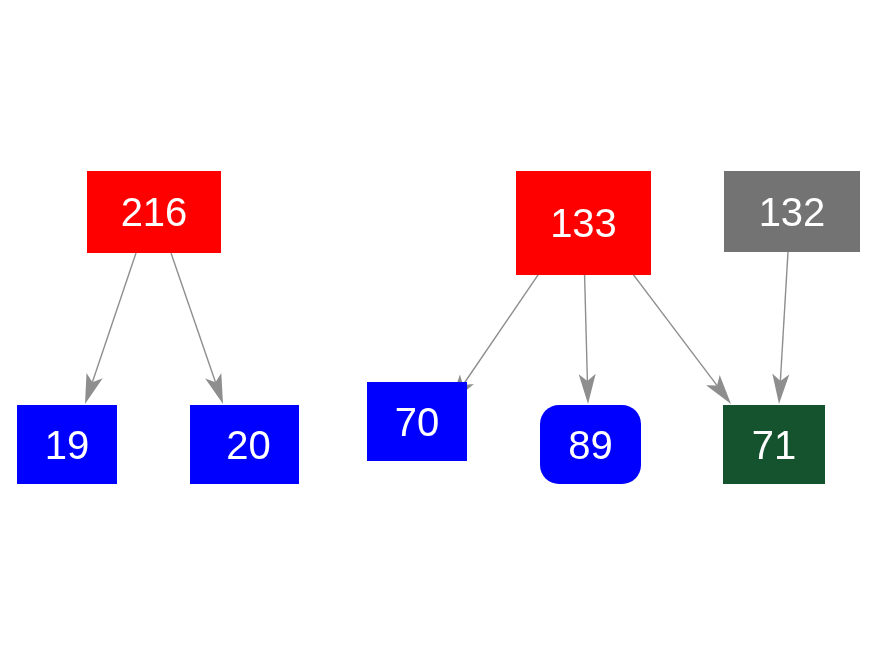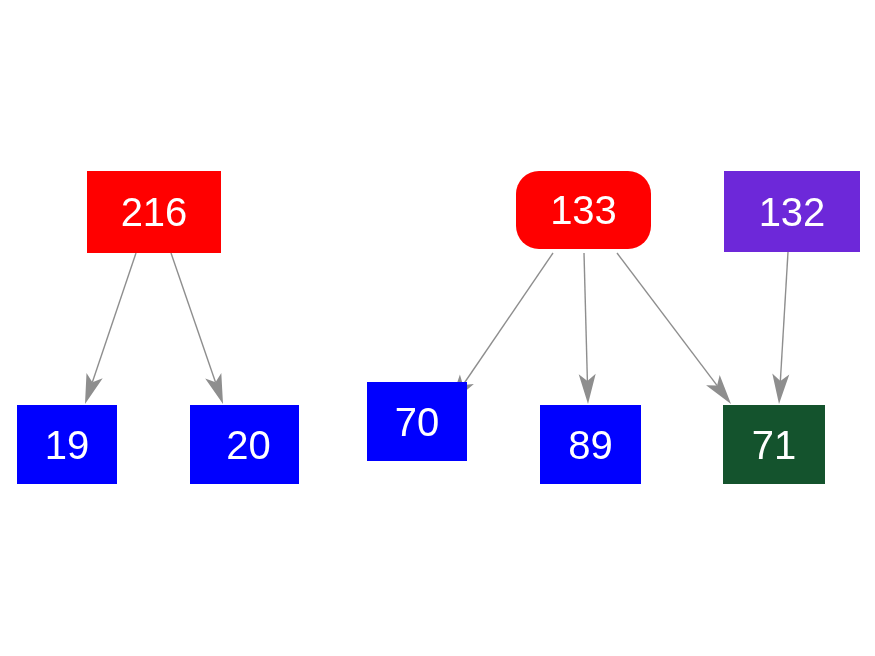--- a/index.html
+++ b/index.html
@@ -49,34 +49,34 @@
       <polygon points="588.0,404.0 578.7,374.2 587.4,381.0 595.7,373.8" fill="#8e8e8e"></polygon>
       <line x1="617" y1="253" x2="717.1417187335" y2="385.64385551542546" stroke="#8e8e8e" stroke-width="1.4"></line>
       <polygon points="731.0,404.0 706.1,385.2 717.1,385.6 719.7,374.9" fill="#8e8e8e"></polygon>
       <line x1="788" y1="252" x2="780.3594611321273" y2="381.0402119907383" stroke="#8e8e8e" stroke-width="1.4"></line>
       <polygon points="779.0,404.0 772.3,373.6 780.4,381.0 789.3,374.6" fill="#8e8e8e"></polygon>
     </svg>
 
 <div class="graph-node" style="left: 87px; top: 171px; width: 134px; height: 82px; background: rgb(255, 0, 0); color: rgb(255, 255, 255);">
       <span>216</span>
     </div>
-    <div class="graph-node" style="left: 516px; top: 171px; width: 135px; height: 78px; background: rgb(255, 0, 0); color: rgb(255, 255, 255); border-radius: 23px;">
+    <div class="graph-node" style="left: 516px; top: 171px; width: 135px; height: 104px; background: rgb(255, 0, 0); color: rgb(255, 255, 255);">
       <span>133</span>
     </div>
-    <div class="graph-node" style="left: 724px; top: 171px; width: 136px; height: 81px; background: #6d28d9; color: rgb(255, 255, 255);">
+    <div class="graph-node" style="left: 724px; top: 171px; width: 136px; height: 81px; background: #737373; color: rgb(255, 255, 255);">
       <span>132</span>
     </div>
     <div class="graph-node" style="left: 17px; top: 405px; width: 100px; height: 79px; background: rgb(0, 0, 255); color: rgb(255, 255, 255);">
       <span>19</span>
     </div>
     <div class="graph-node" style="left: 190px; top: 405px; width: 101px; height: 79px; background: rgb(0, 0, 255); color: rgb(255, 255, 255); padding-left: 8px;">
       <span>20</span>
     </div>
     <div class="graph-node" style="left: 367px; top: 382px; width: 100px; height: 79px; background: rgb(0, 0, 255); color: rgb(255, 255, 255);">
       <span>70</span>
     </div>
-    <div class="graph-node" style="left: 540px; top: 405px; width: 101px; height: 79px; background: rgb(0, 0, 255); color: rgb(255, 255, 255);">
+    <div class="graph-node" style="left: 540px; top: 405px; width: 101px; height: 79px; background: rgb(0, 0, 255); color: rgb(255, 255, 255); border-radius: 19px;">
       <span>89</span>
     </div>
     <div class="graph-node" style="left: 723px; top: 405px; width: 102px; height: 79px; background: #14532d; color: rgb(255, 255, 255);">
       <span>71</span>
     </div>
   </div>
 
 </body></html>

